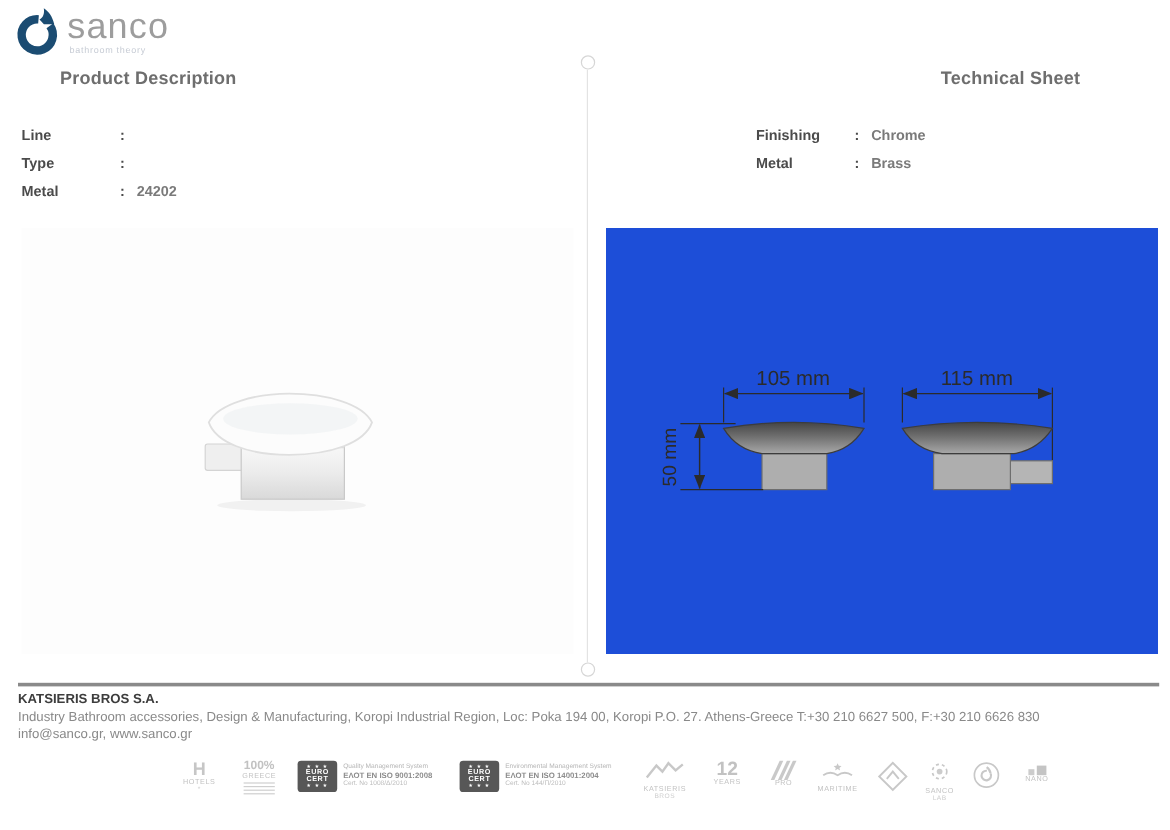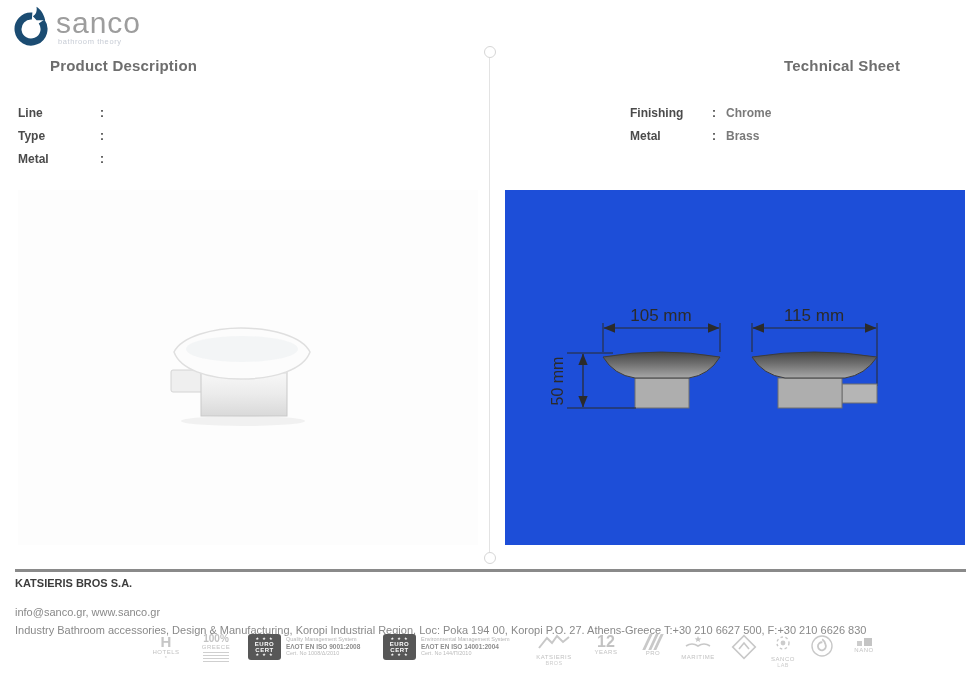--- a/index.html
+++ b/index.html
@@ -25,21 +25,21 @@
   .panel-left{left:18px;top:190px;background:#fdfdfd;}
   .panel-right{left:505px;top:190px;background:#1d4ed8;}
   
   .div-line{left:489px;top:58px;width:1px;height:494px;background:#e3e3e3;}
   .div-circle{width:10px;height:10px;border:1px solid #d6d6d6;border-radius:50%;background:#fff;}
   .div-circle.top{left:484px;top:46px;}
   .div-circle.bot{left:484px;top:552px;}
   
   .foot-rule{left:15px;top:569px;width:951px;height:3px;background:#8a8a8a;}
   .foot-company{left:15px;top:577px;font-size:11px;font-weight:700;color:#3d3d3d;}
-  .foot-address{left:15px;top:624px;font-size:11px;color:#898989;}
+  .foot-address{left:15px;top:592px;font-size:11px;color:#898989;}
   .foot-contact{left:15px;top:606px;font-size:11px;color:#898989;}
   
   .badge{top:634px;text-align:center;color:#c6c6c6;}
   .badge .lbl{font-size:6px;letter-spacing:.5px;color:#c2c2c2;}
   .badge .sub{font-size:5.5px;letter-spacing:.4px;color:#cecece;}
   .b-hotels{left:148px;width:36px;}
   .b-hotels .glyph{font-size:15px;font-weight:700;line-height:15px;color:#c6c6c6;}
   .b-greece{left:194px;width:44px;}
   .b-greece .pct{font-size:10px;font-weight:700;line-height:10px;color:#c2c2c2;}
   .b-greece .stripes{margin:2px auto 0;width:26px;}
@@ -92,20 +92,21 @@
       <span class="flabel">Line</span>
       <span class="fsep">:</span>
     </div>
     <div class="frow">
       <span class="flabel">Type</span>
       <span class="fsep">:</span>
     </div>
     <div class="frow">
       <span class="flabel">Metal</span>
       <span class="fsep">:</span>
+      <span class="fvalue">24202</span>
     </div>
   </div>
 
   <div class="abs fields fields-right">
     <div class="frow">
       <span class="flabel">Finishing</span>
       <span class="fsep">:</span>
       <span class="fvalue">Chrome</span>
     </div>
     <div class="frow">

